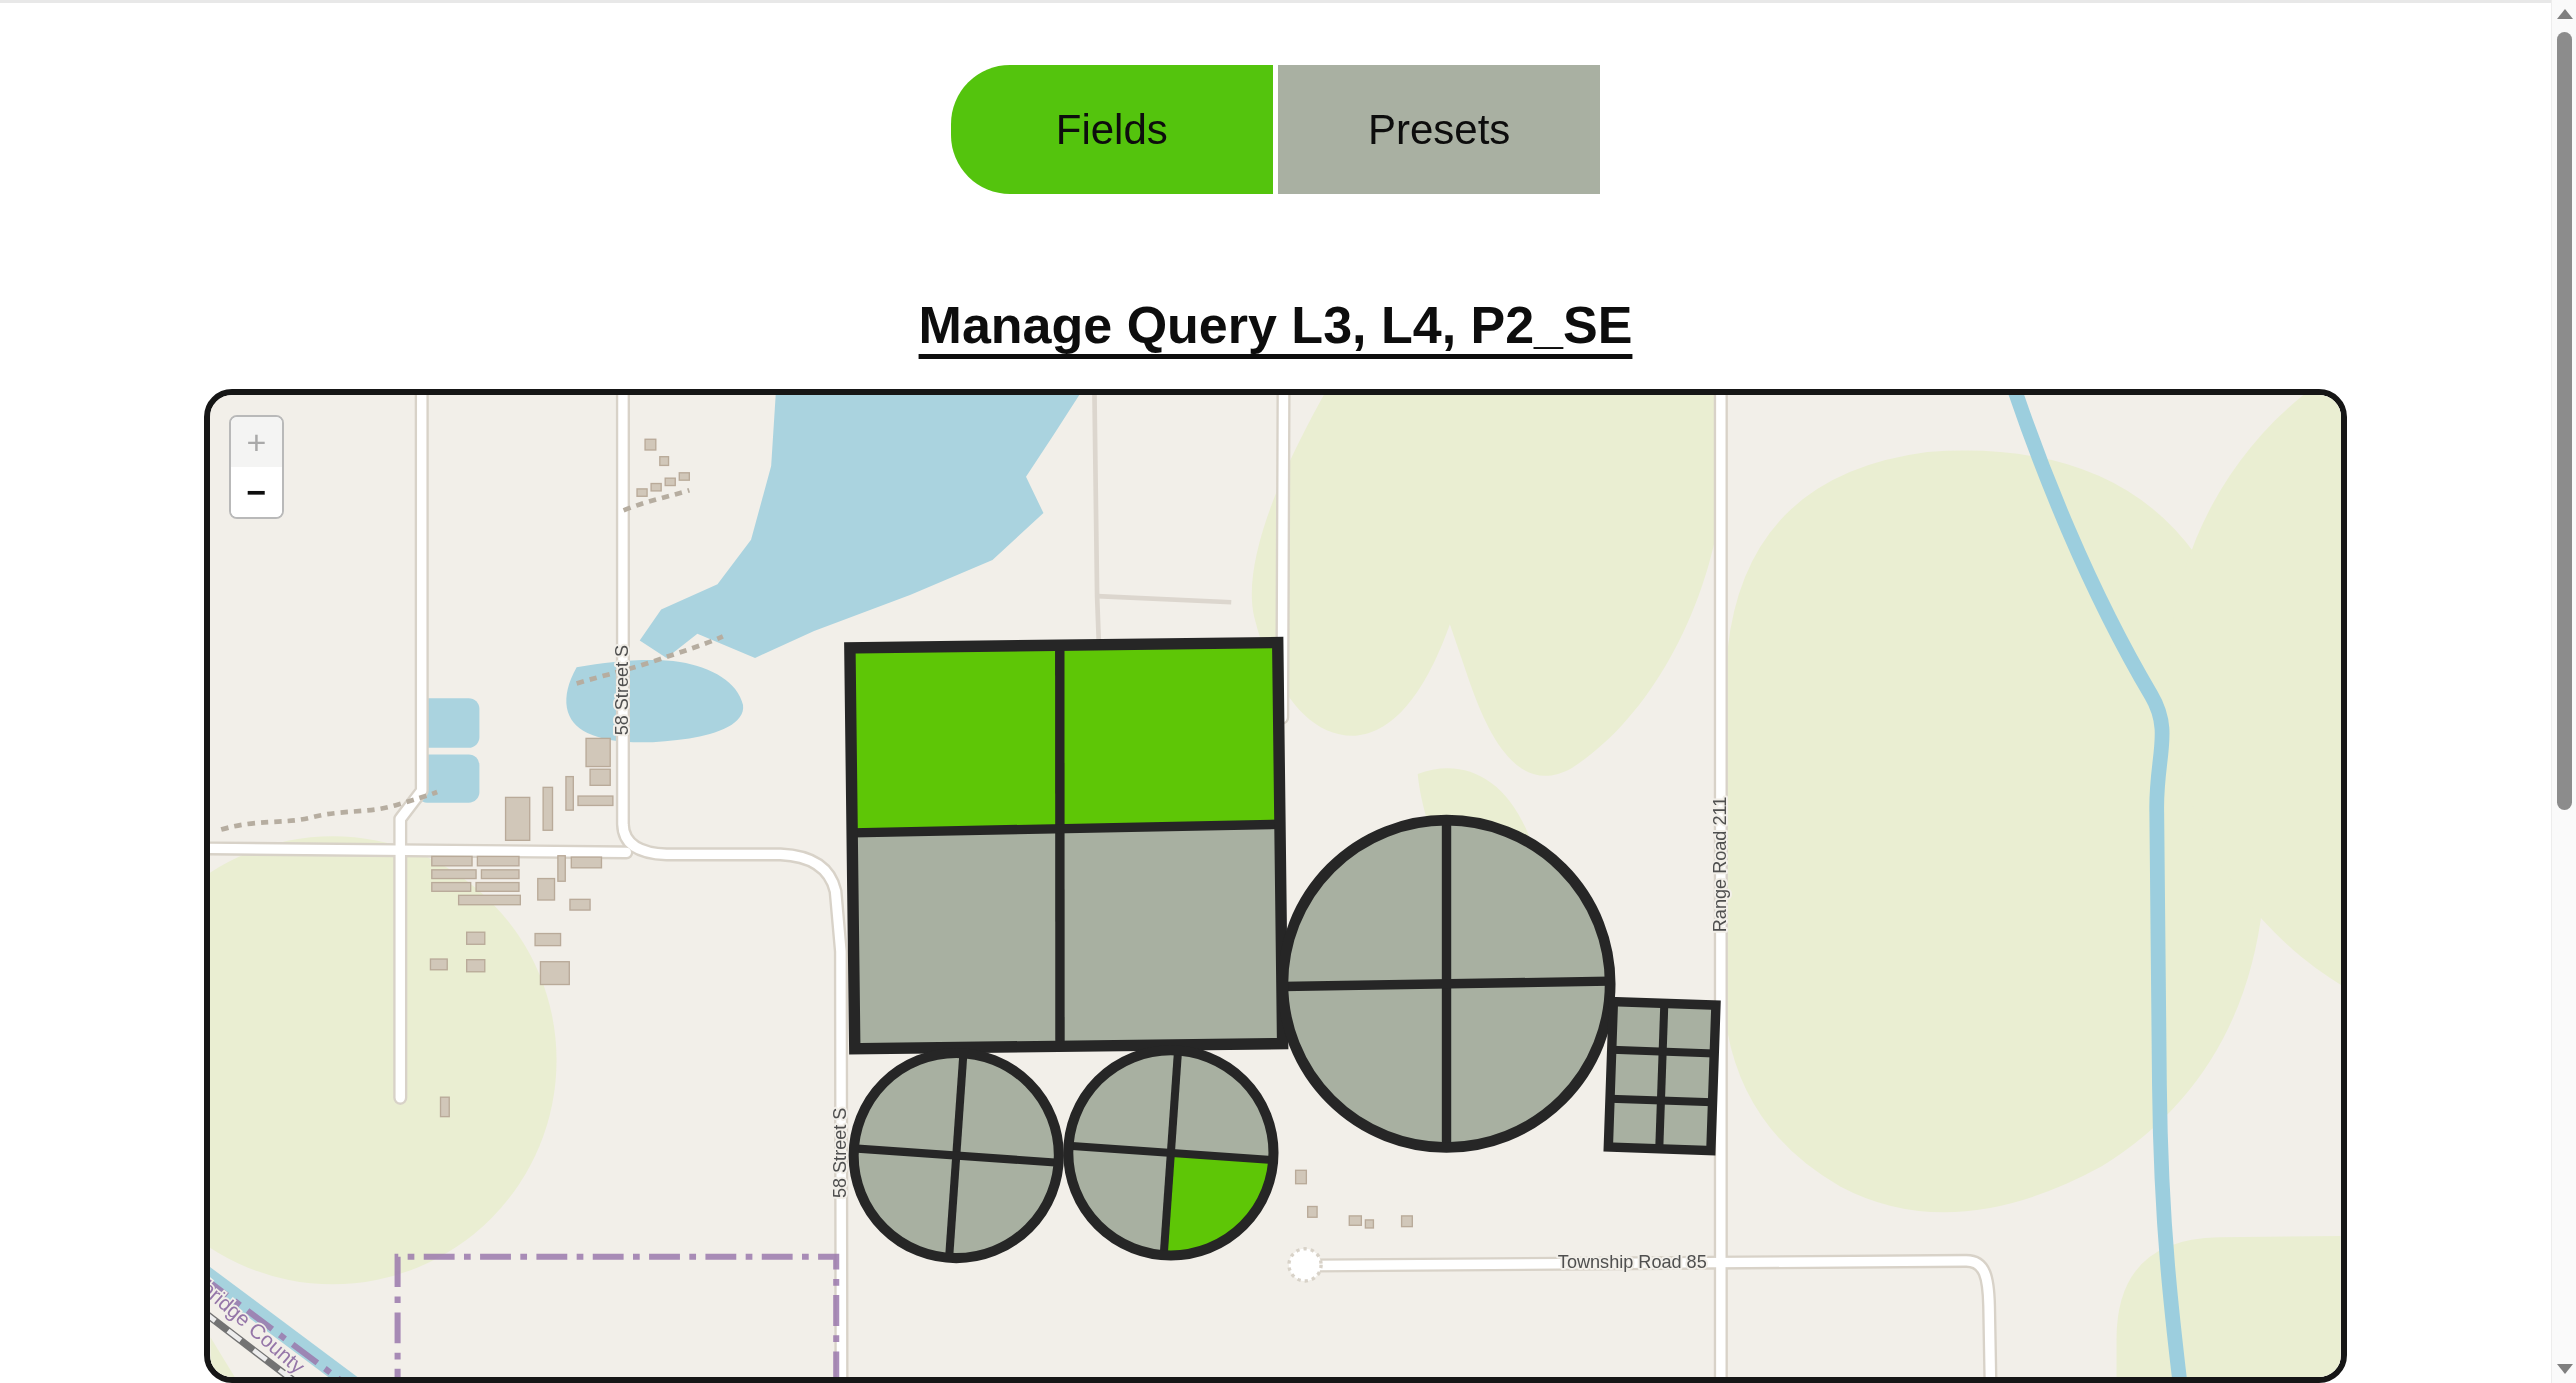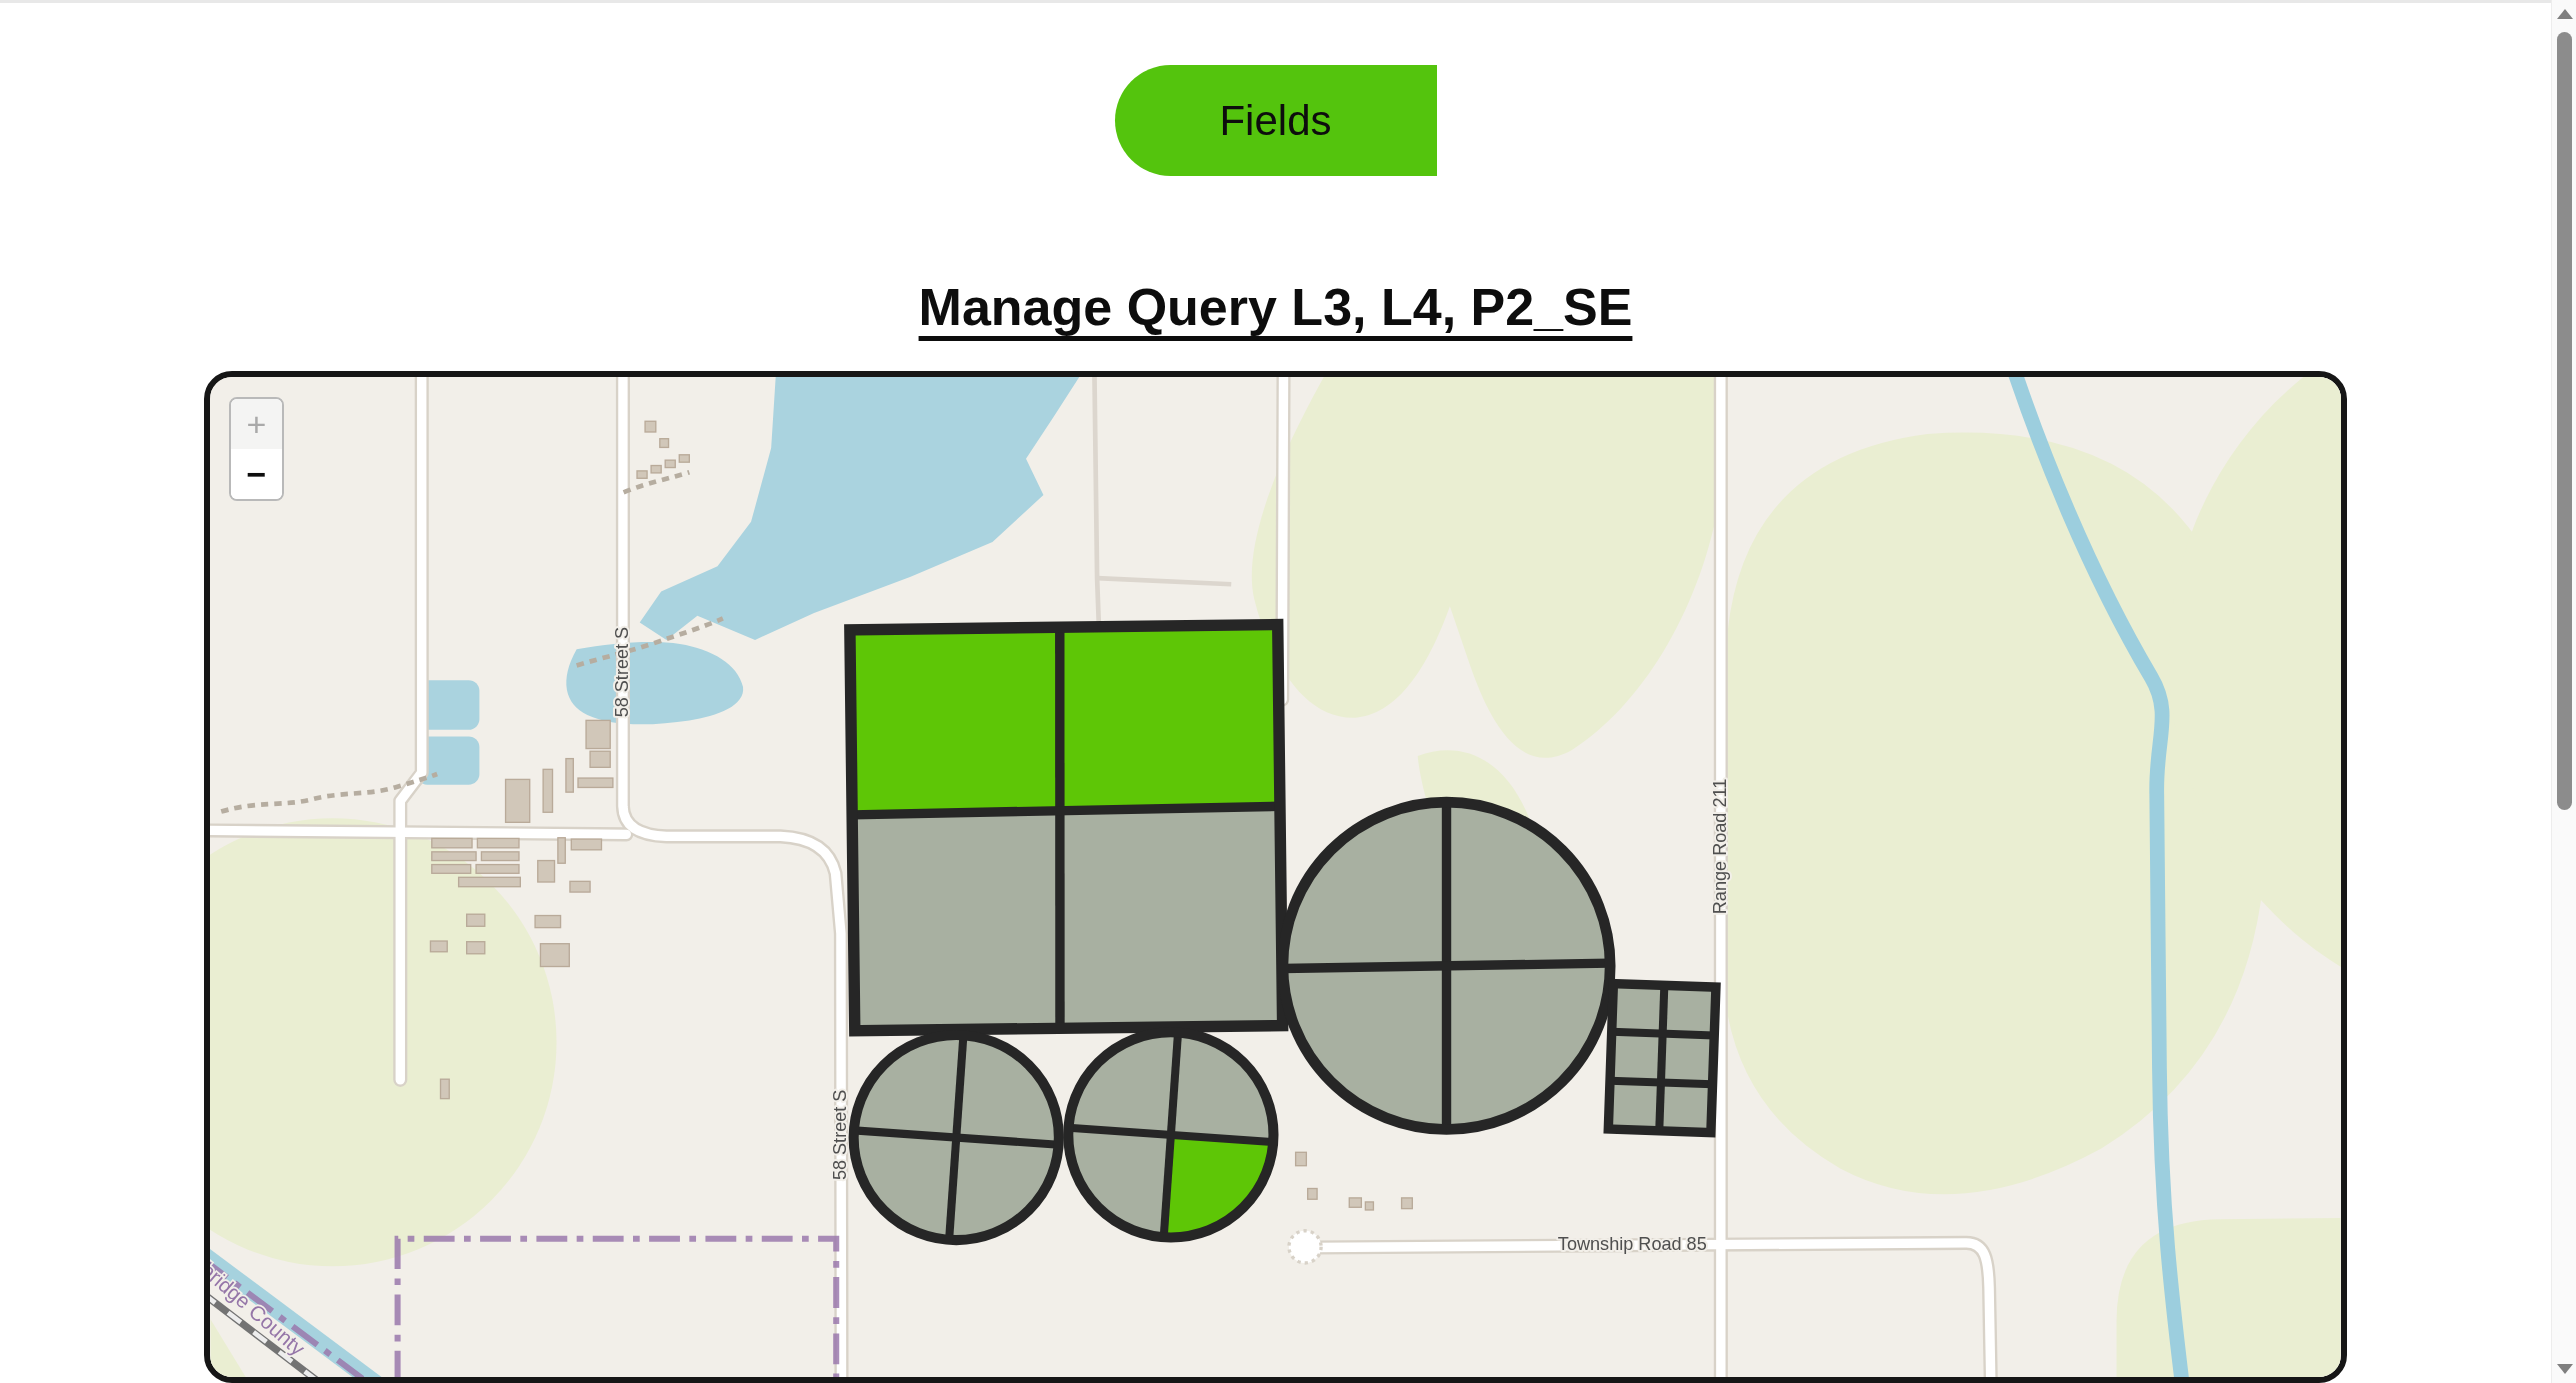--- a/index.html
+++ b/index.html
@@ -6,21 +6,21 @@
   html, body { width: 2576px; height: 1383px; overflow: hidden; background: #ffffff;
     font-family: "Liberation Sans", sans-serif; }
   .viewport { position: relative; width: 2576px; height: 1383px; }
   .top-strip { position: absolute; top: 0; left: 0; width: 100%; height: 3.4px; background: #e8e8e8; z-index: 6; }
 
   .content { position: absolute; top: 0; left: 0; width: 2551px; height: 1383px;
     display: flex; flex-direction: column; align-items: center; }
 
   
   .tabs { display: flex; gap: 5.4px; margin-top: 65px; }
-  .tab { width: 322px; height: 111px; border: none; background: #a9b0a2; color: #0d0d0d;
+  .tab { width: 322px; height: 129px; border: none; background: #a9b0a2; color: #0d0d0d;
     font-size: 42px; font-family: "Liberation Sans", sans-serif; cursor: pointer;
     display: flex; align-items: center; justify-content: center; }
   .tab.tab-first { border-radius: 59px 0 0 59px; }
   .tab.tab-last  { border-radius: 0 59px 59px 0; }
   .tab.active { background: #54c40d; }
 
   
   .page-title { margin-top: 101px; font-size: 52px; font-weight: bold; color: #0d0d0d;
     text-decoration: underline; text-decoration-thickness: 5.4px; text-underline-offset: 10.7px; }
 
@@ -56,20 +56,21 @@
 </head>
 <body>
 
 <div class="viewport">
   <div class="top-strip"></div>
 
   <div class="content">
 
     <div class="tabs">
       <button class="tab tab-first active">Fields</button>
+      <button class="tab">Presets</button>
     </div>
 
     <h1 class="page-title">Manage Query L3, L4, P2_SE</h1>
 
     <div class="map-container">
 
       <svg class="map-svg" width="2131" height="1061" viewBox="0 0 3176 1582">
 
         <rect x="0" y="0" width="3176" height="1582" fill="#f2efe9"></rect>
 

